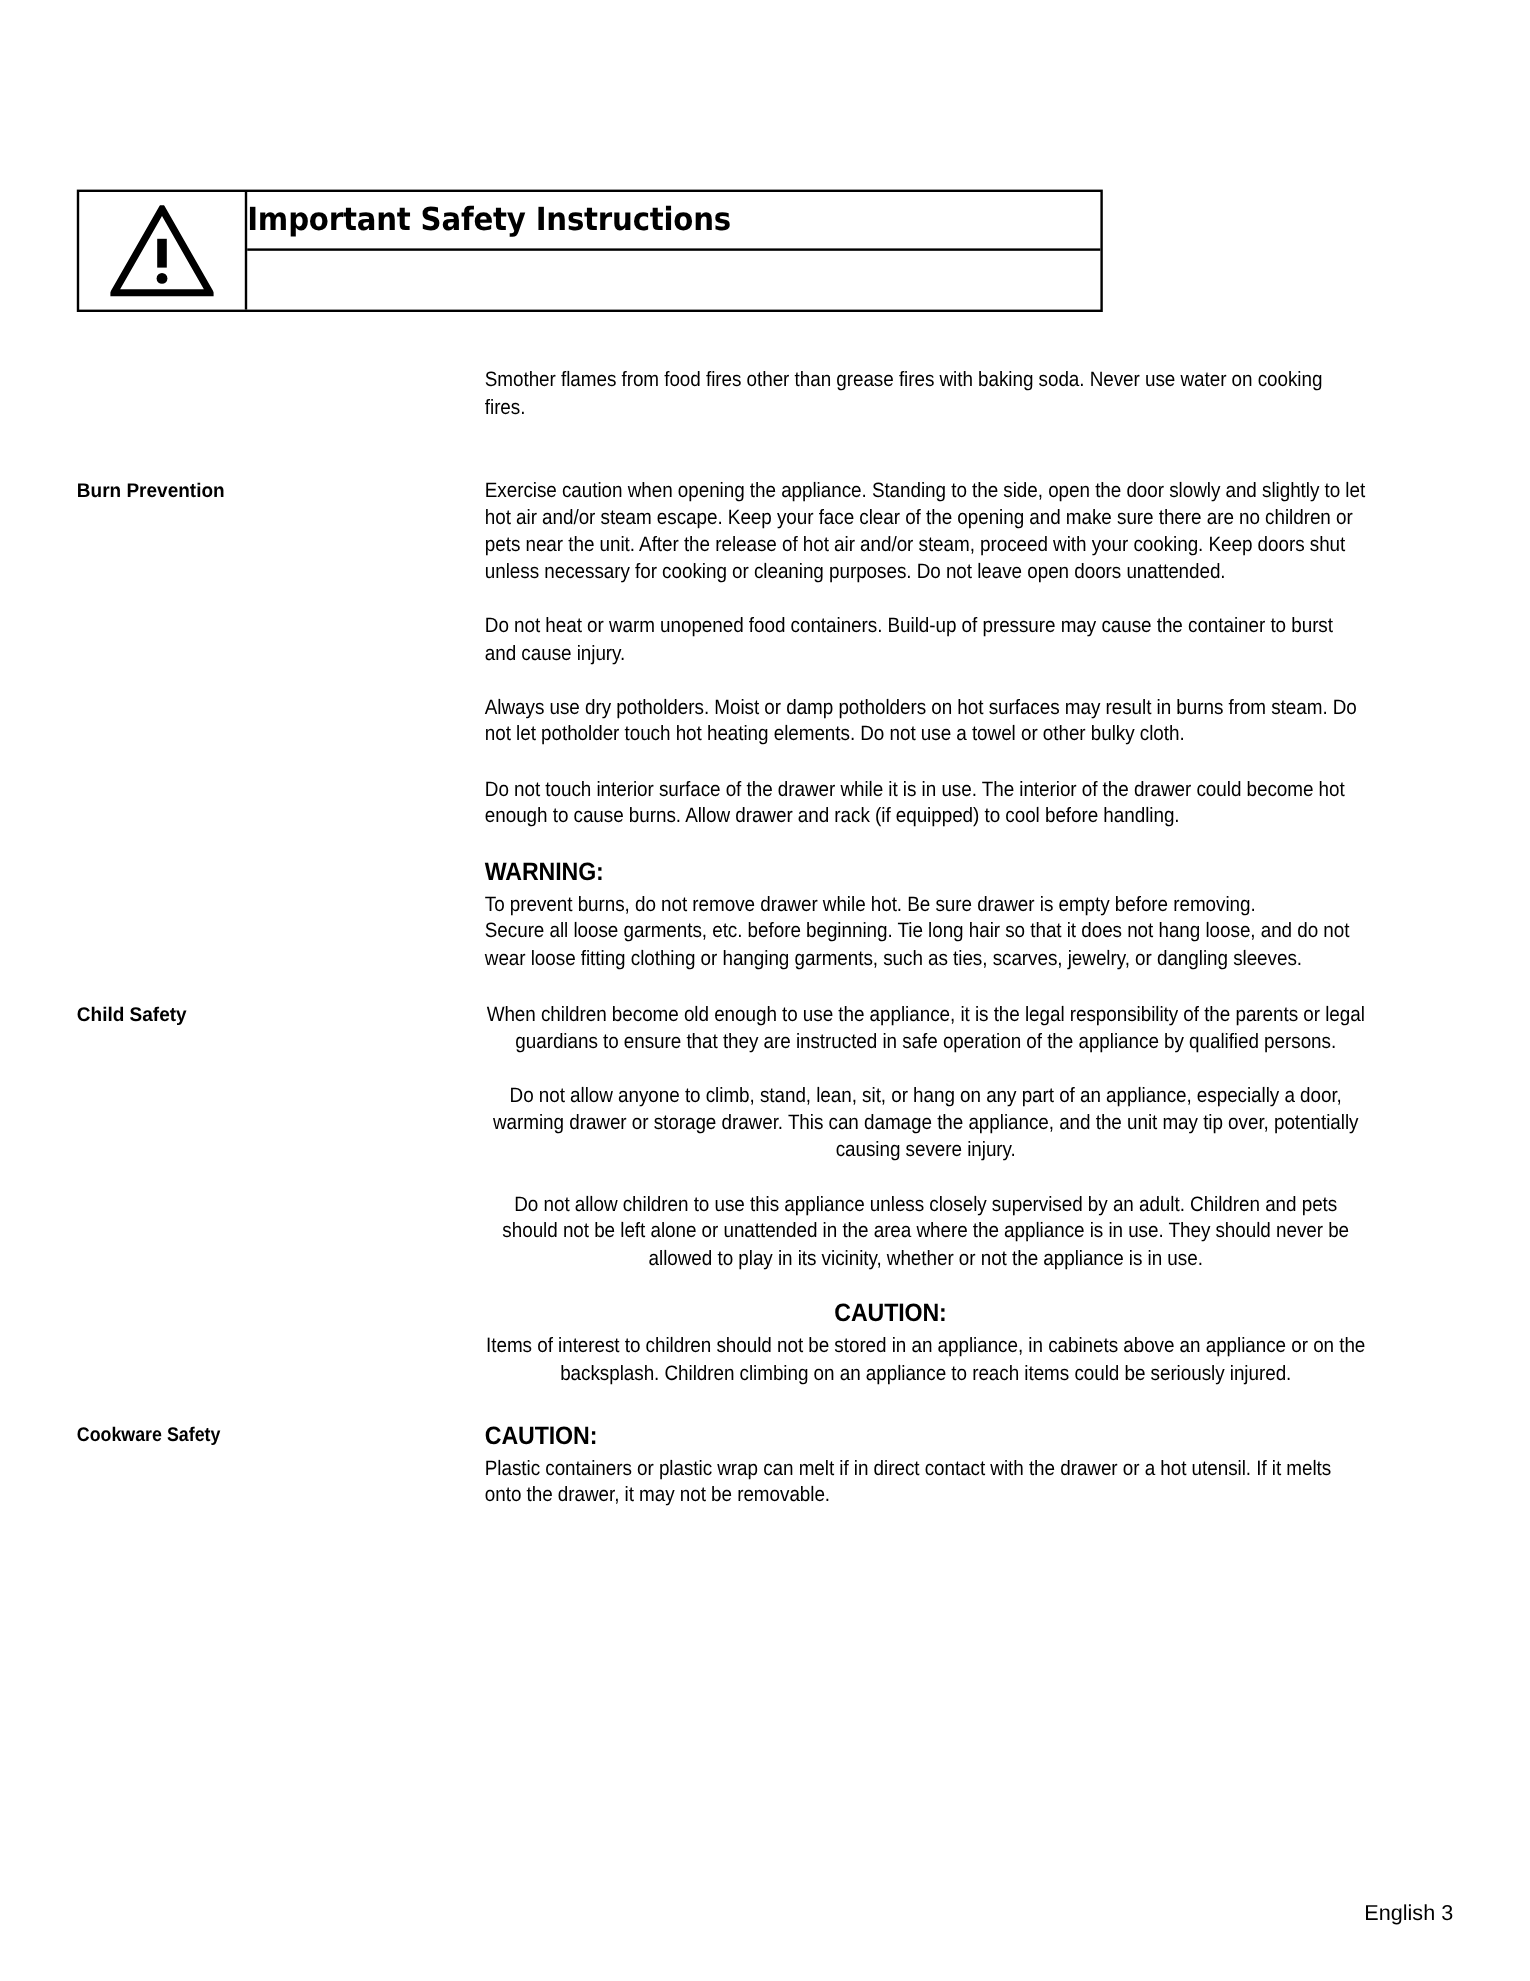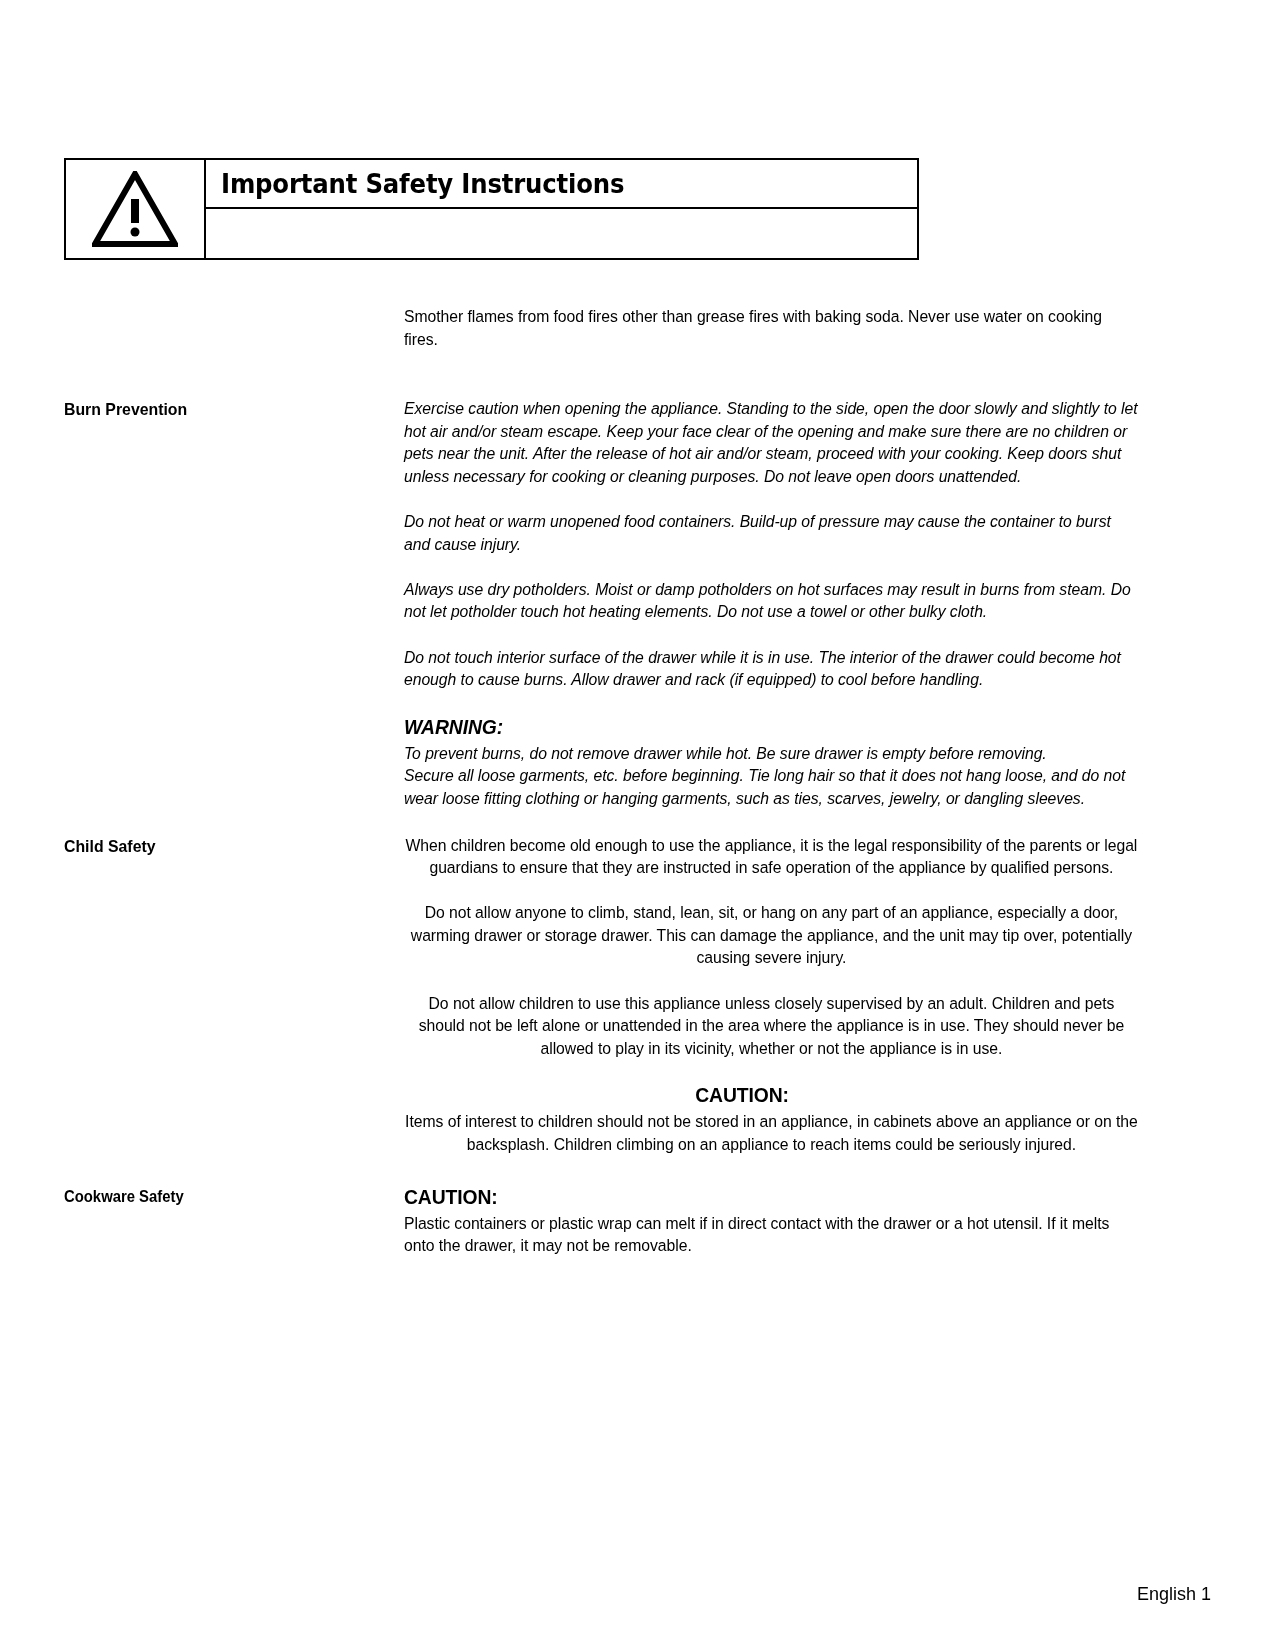--- a/index.html
+++ b/index.html
@@ -53,21 +53,21 @@
     flex: 1 1 auto;
     display: flex;
     flex-direction: column;
   }
   .header-title-row {
     border-bottom: 2px solid #000;
     box-sizing: border-box;
     height: 49px;
     display: flex;
     align-items: center;
-    padding-left: 15px;
+    padding-left: 0;
   }
   .header-title {
     font-family: "DejaVu Sans", sans-serif;
     font-weight: bold;
     font-size: 26.5px;
     letter-spacing: -0.2px;
     white-space: nowrap;
     transform: scaleX(0.92);
     transform-origin: left center;
   }
@@ -190,21 +190,21 @@
   <div class="body-area">
 
     <div class="row" style="min-height:66px;">
       <div class="content-col" style="position:relative;left:340px;top:0;">
         <p class="para tight">Smother flames from food fires other than grease fires with baking soda. Never use water on cooking fires.</p>
       </div>
     </div>
 
     <div class="row" style="margin-top:26px;">
       <div class="side-label" style="top:2px;">Burn Prevention</div>
-      <div class="content-col" style="position:relative;left:340px;top:0;font-style:italic;">
+      <div class="content-col" style="position:relative;left:340px;top:0;">
         <p class="para tight">Exercise caution when opening the appliance. Standing to the side, open the door slowly and slightly to let hot air and/or steam escape. Keep your face clear of the opening and make sure there are no children or pets near the unit. After the release of hot air and/or steam, proceed with your cooking. Keep doors shut unless necessary for cooking or cleaning purposes. Do not leave open doors unattended.</p>
         <p class="para">Do not heat or warm unopened food containers. Build-up of pressure may cause the container to burst and cause injury.</p>
         <p class="para">Always use dry potholders. Moist or damp potholders on hot surfaces may result in burns from steam. Do not let potholder touch hot heating elements. Do not use a towel or other bulky cloth.</p>
         <p class="para">Do not touch interior surface of the drawer while it is in use. The interior of the drawer could become hot enough to cause burns. Allow drawer and rack (if equipped) to cool before handling.</p>
 
         <div class="callout-block">
           <h3 class="callout">WARNING:</h3>
           <p class="para">To prevent burns, do not remove drawer while hot. Be sure drawer is empty before removing.</p>
         </div>
 
@@ -232,16 +232,16 @@
         <div class="callout-block" style="margin-top:0;">
           <h3 class="callout">CAUTION:</h3>
           <p class="para">Plastic containers or plastic wrap can melt if in direct contact with the drawer or a hot utensil. If it melts onto the drawer, it may not be removable.</p>
         </div>
       </div>
     </div>
 
   </div>
 
   <div class="footer">
-    <span>English 1</span>
+    <span>English 3</span>
   </div>
 
 </div>
 
 </body></html>

